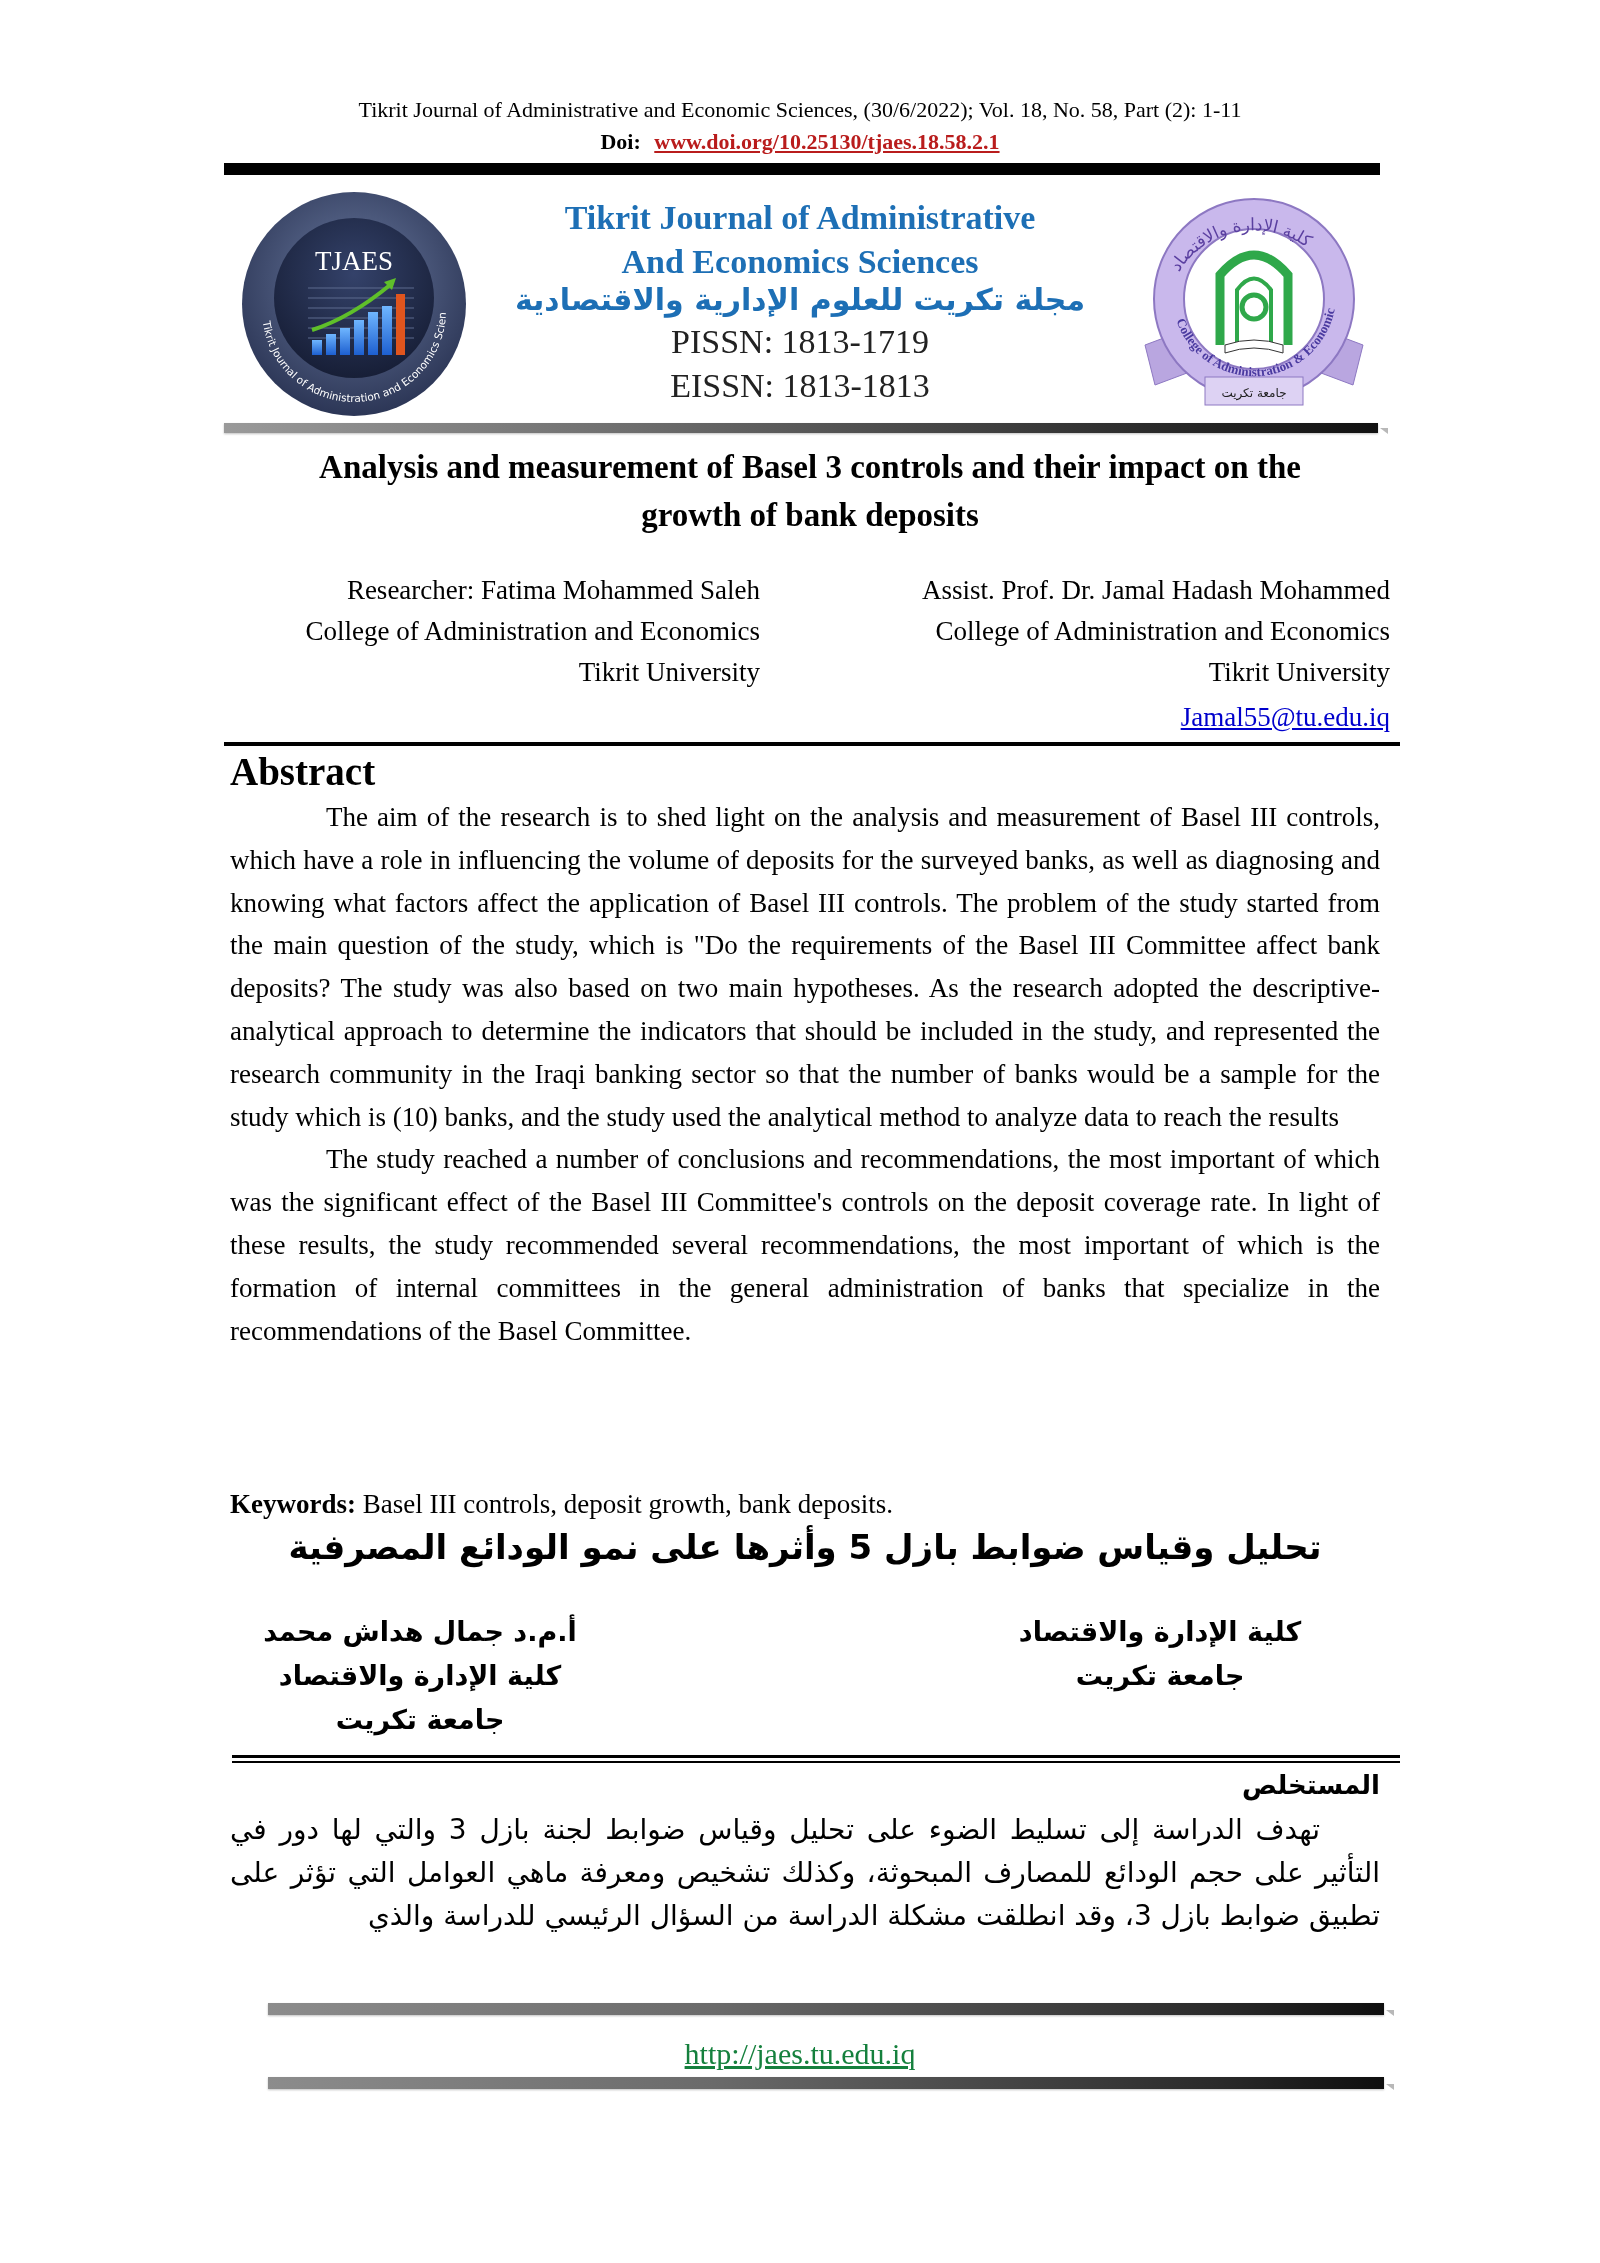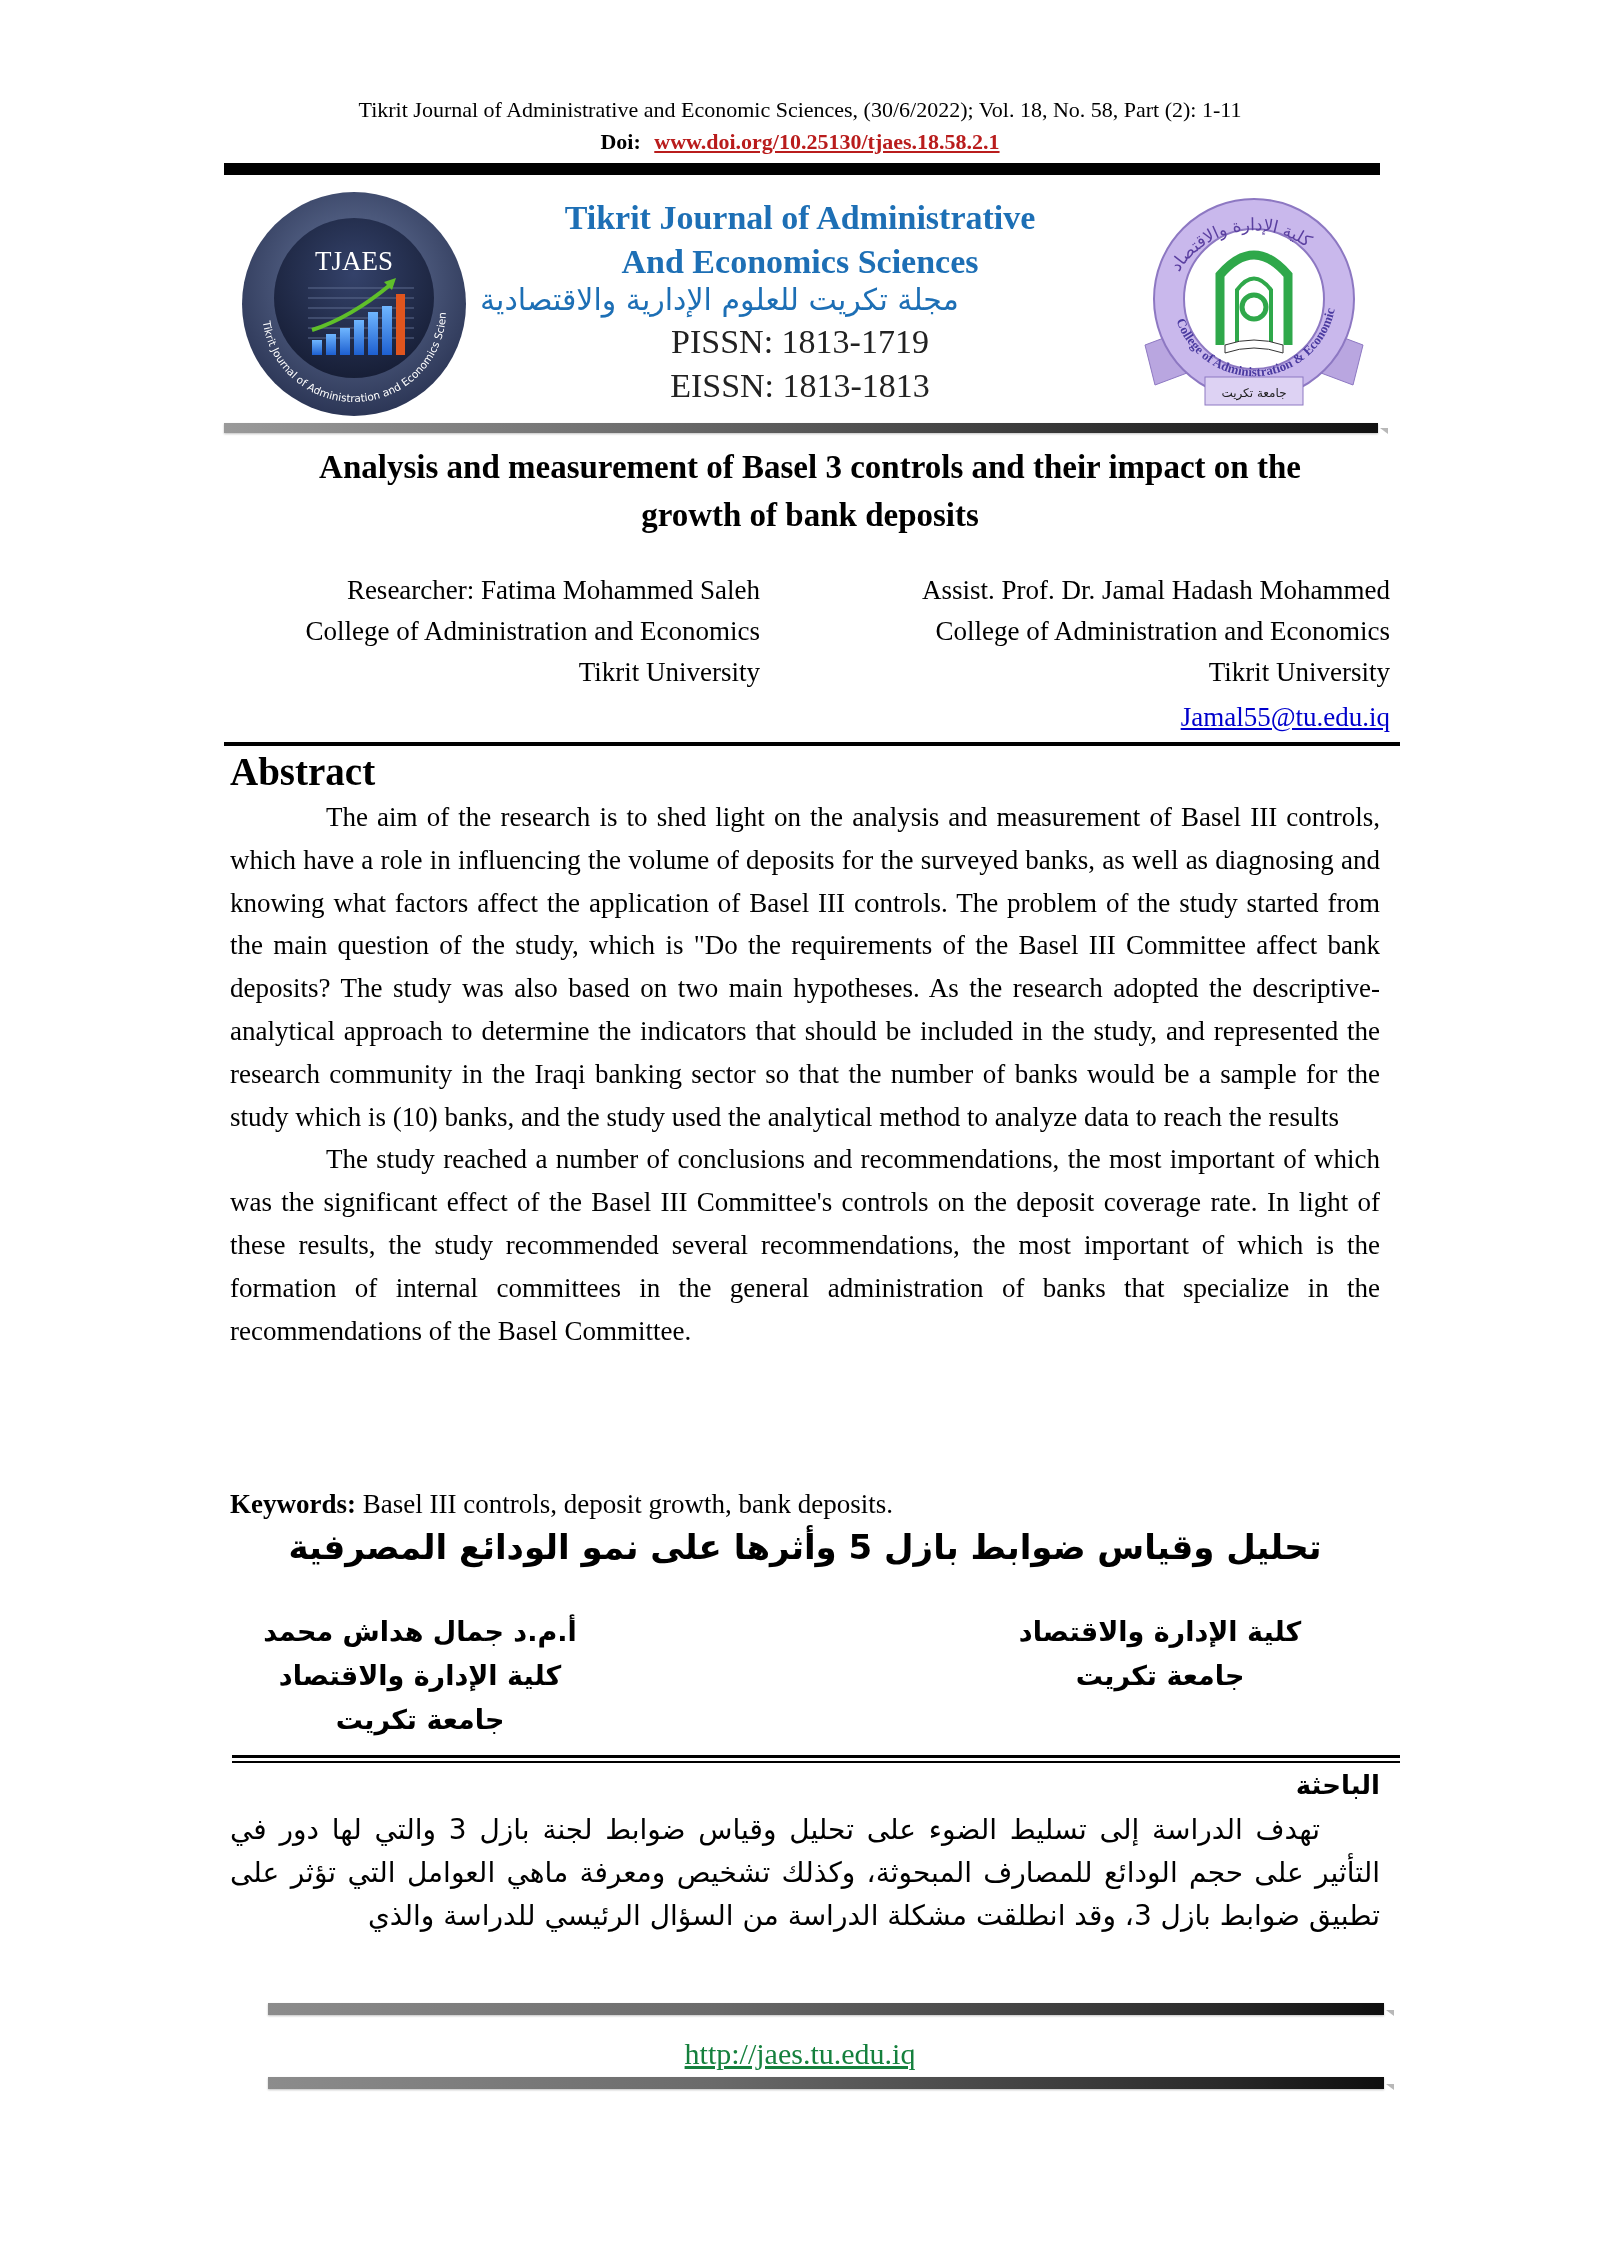--- a/index.html
+++ b/index.html
@@ -10,21 +10,21 @@
   
   .run-head { left: 0; width: 1600px; top: 96px; text-align: center; font-size: 22px; line-height: 28px; }
   .doi-line { left: 0; width: 1600px; top: 128px; text-align: center; font-size: 22px; line-height: 28px; font-weight: bold; }
   .doi-line a { color: #b91c1c; text-decoration: underline; font-weight: bold; margin-left: 8px; }
   .black-bar { left: 224px; top: 163px; width: 1156px; height: 12px; background: #000; }
 
   
   .logo-left { left: 240px; top: 190px; width: 228px; height: 228px; }
   .logo-right { left: 1125px; top: 195px; width: 258px; height: 222px; }
   .mast-title { left: 480px; width: 640px; top: 196px; text-align: center; color: #1d6fb5; font-weight: bold; font-size: 34px; line-height: 44px; }
-  .mast-arabic { left: 480px; width: 640px; top: 280px; text-align: left; color: #1d6fb5; font-weight: normal; font-size: 30px; line-height: 40px; direction: rtl; font-family: "DejaVu Sans", sans-serif; }
+  .mast-arabic { left: 480px; width: 640px; top: 280px; text-align: center; color: #1d6fb5; font-weight: bold; font-size: 30px; line-height: 40px; direction: rtl; font-family: "DejaVu Sans", sans-serif; }
   .mast-issn { left: 480px; width: 640px; text-align: center; font-size: 34px; line-height: 40px; color: #222; }
   .grad-bar { left: 224px; top: 423px; width: 1154px; height: 10px;
     background: linear-gradient(to right, #9a9a9a 0%, #6e6e6e 35%, #2b2b2b 80%, #111 100%);
     box-shadow: 0 1px 2px rgba(0,0,0,0.25); }
   .grad-tip { width: 0; height: 0; border-top: 6px solid #b8b8b8; border-left: 8px solid transparent; }
 
   
   .paper-title { left: 230px; width: 1160px; top: 443px; text-align: center; font-weight: bold; font-size: 33px; line-height: 48px; }
 
   
@@ -174,21 +174,21 @@
 <div class="abs ar ar-author ar-author-right">
   <div>كلية الإدارة والاقتصاد</div>
   <div>جامعة تكريت</div>
 </div>
 <div class="abs ar ar-author ar-author-left">
   <div>أ.م.د جمال هداش محمد</div>
   <div>كلية الإدارة والاقتصاد</div>
   <div>جامعة تكريت</div>
 </div>
 <div class="abs rule-double"></div>
-<div class="abs ar ar-abs-heading">الباحثة</div>
+<div class="abs ar ar-abs-heading">المستخلص</div>
 <div class="abs ar ar-abs-body">
   <p>تهدف الدراسة إلى تسليط الضوء على تحليل وقياس ضوابط لجنة بازل 3 والتي لها دور في التأثير على حجم الودائع للمصارف المبحوثة، وكذلك تشخيص ومعرفة ماهي العوامل التي تؤثر على تطبيق ضوابط بازل 3، وقد انطلقت مشكلة الدراسة من السؤال الرئيسي للدراسة والذي</p>
 </div>
 
 <div class="abs foot-bar" style="top:2003px"></div>
 <div class="abs grad-tip" style="left:1386px; top:2010px"></div>
 <div class="abs foot-link serif">
   <a>http://jaes.tu.edu.iq</a>
 </div>
 <div class="abs foot-bar" style="top:2077px"></div>

